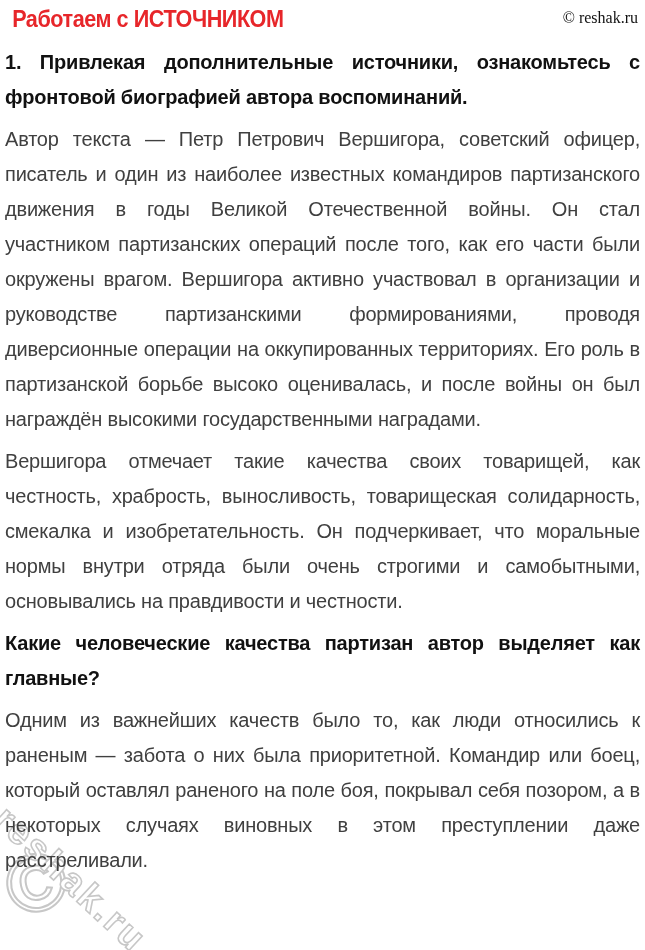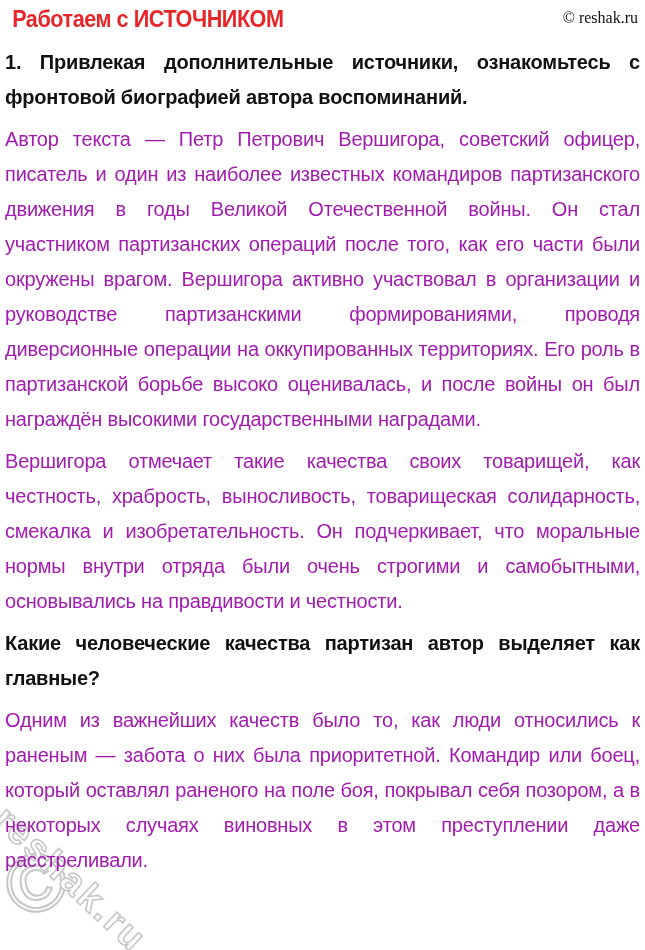--- a/index.html
+++ b/index.html
@@ -55,21 +55,21 @@
     text-align: justify;
     text-align-last: left;
     letter-spacing: -0.2px;
   }
   p.question {
     font-weight: 700;
     color: #111111;
   }
   p.answer {
     font-weight: 400;
-    color: #a21caf;
+    color: #404040;
   }
   
   .watermark {
     position: absolute;
     z-index: 0;
     left: 0;
     top: 0;
     width: 645px;
     height: 950px;
     pointer-events: none;

